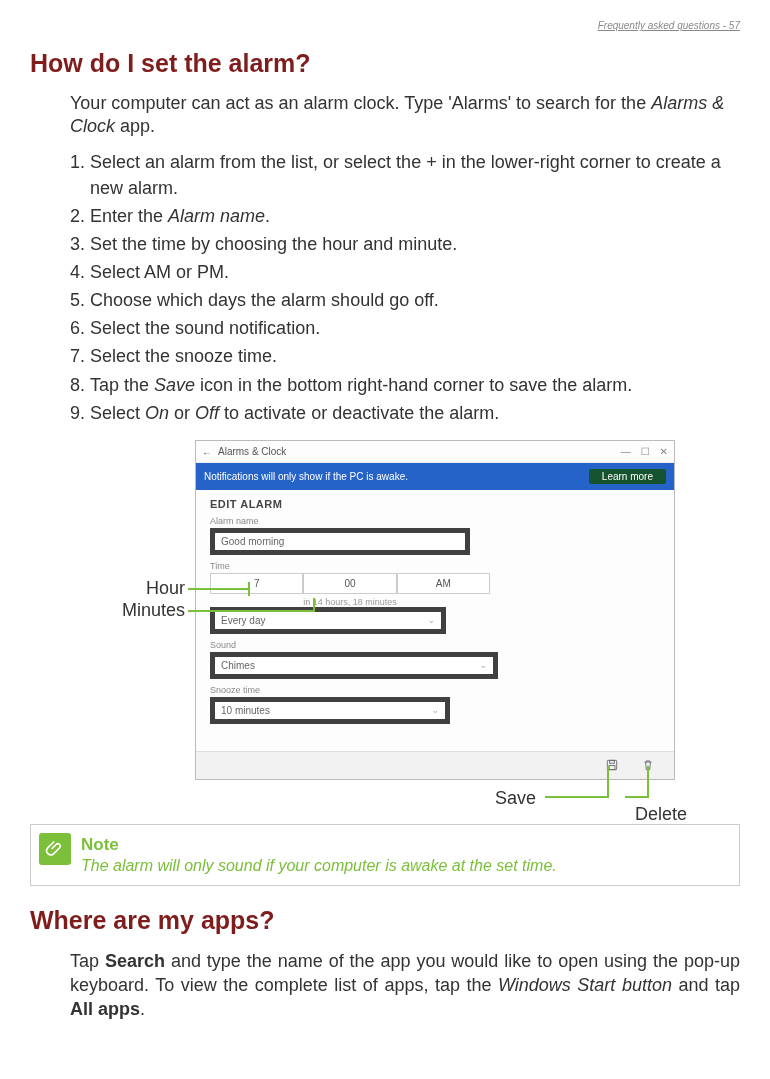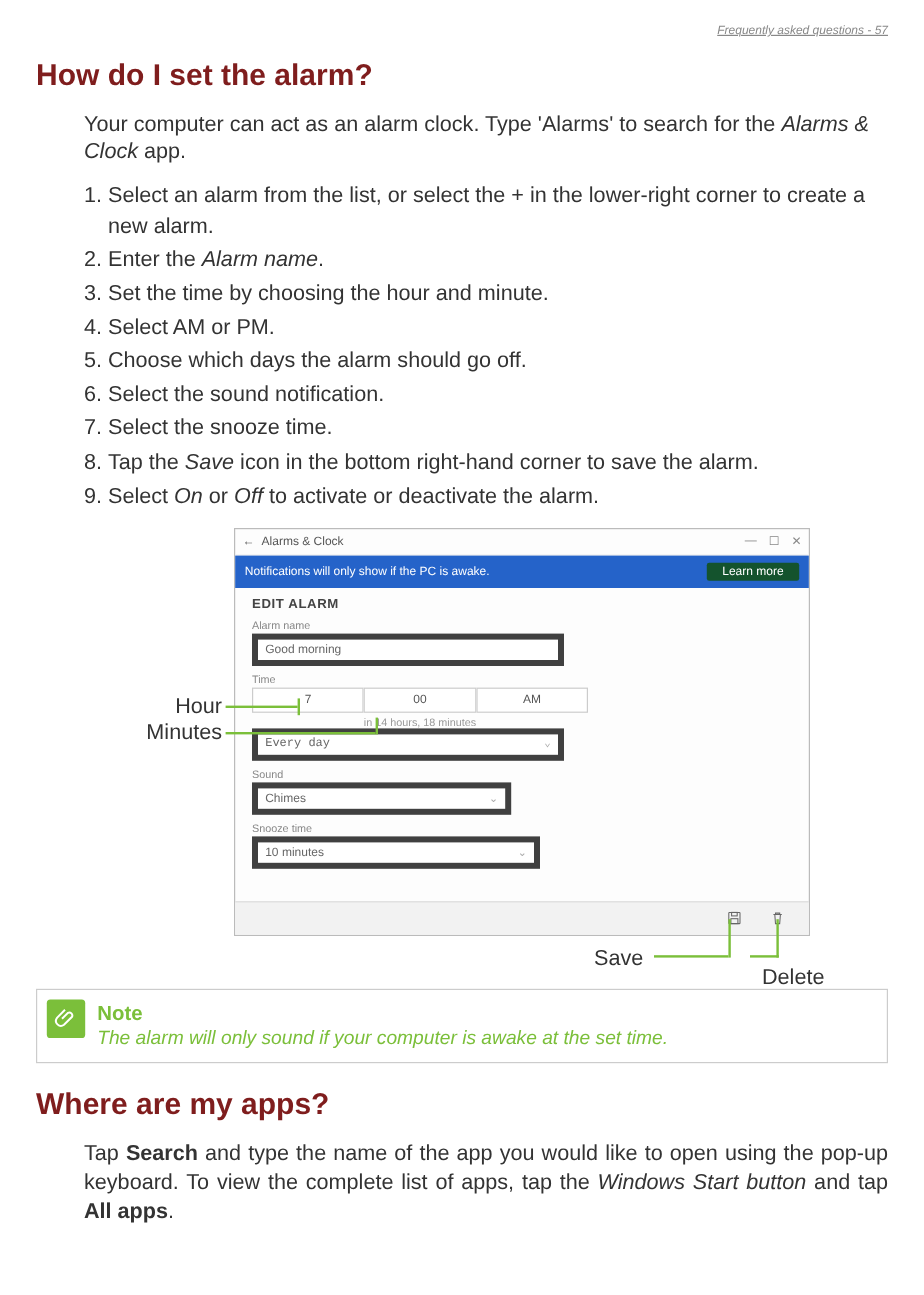--- a/index.html
+++ b/index.html
@@ -246,27 +246,27 @@
       <div class="text-input">Good morning</div>
 
       <div class="field-label">Time</div>
       <div class="time-row">
         <div class="time-cell">7</div>
         <div class="time-cell">00</div>
         <div class="time-cell">AM</div>
       </div>
       <div class="time-hint">in 14 hours, 18 minutes</div>
 
-      <div class="select-input" style="width:260px;font-family:Liberation Mono, monospace;">
+      <div class="select-input" style="width:236px;">
         <span>Every day</span>
         <span class="chev">⌄</span>
       </div>
 
       <div class="field-label">Sound</div>
-      <div class="select-input" style="width:216px;">
+      <div class="select-input" style="width:288px;">
         <span>Chimes</span>
         <span class="chev">⌄</span>
       </div>
 
       <div class="field-label">Snooze time</div>
       <div class="select-input" style="width:240px;">
         <span>10 minutes</span>
         <span class="chev">⌄</span>
       </div>
     </div>

